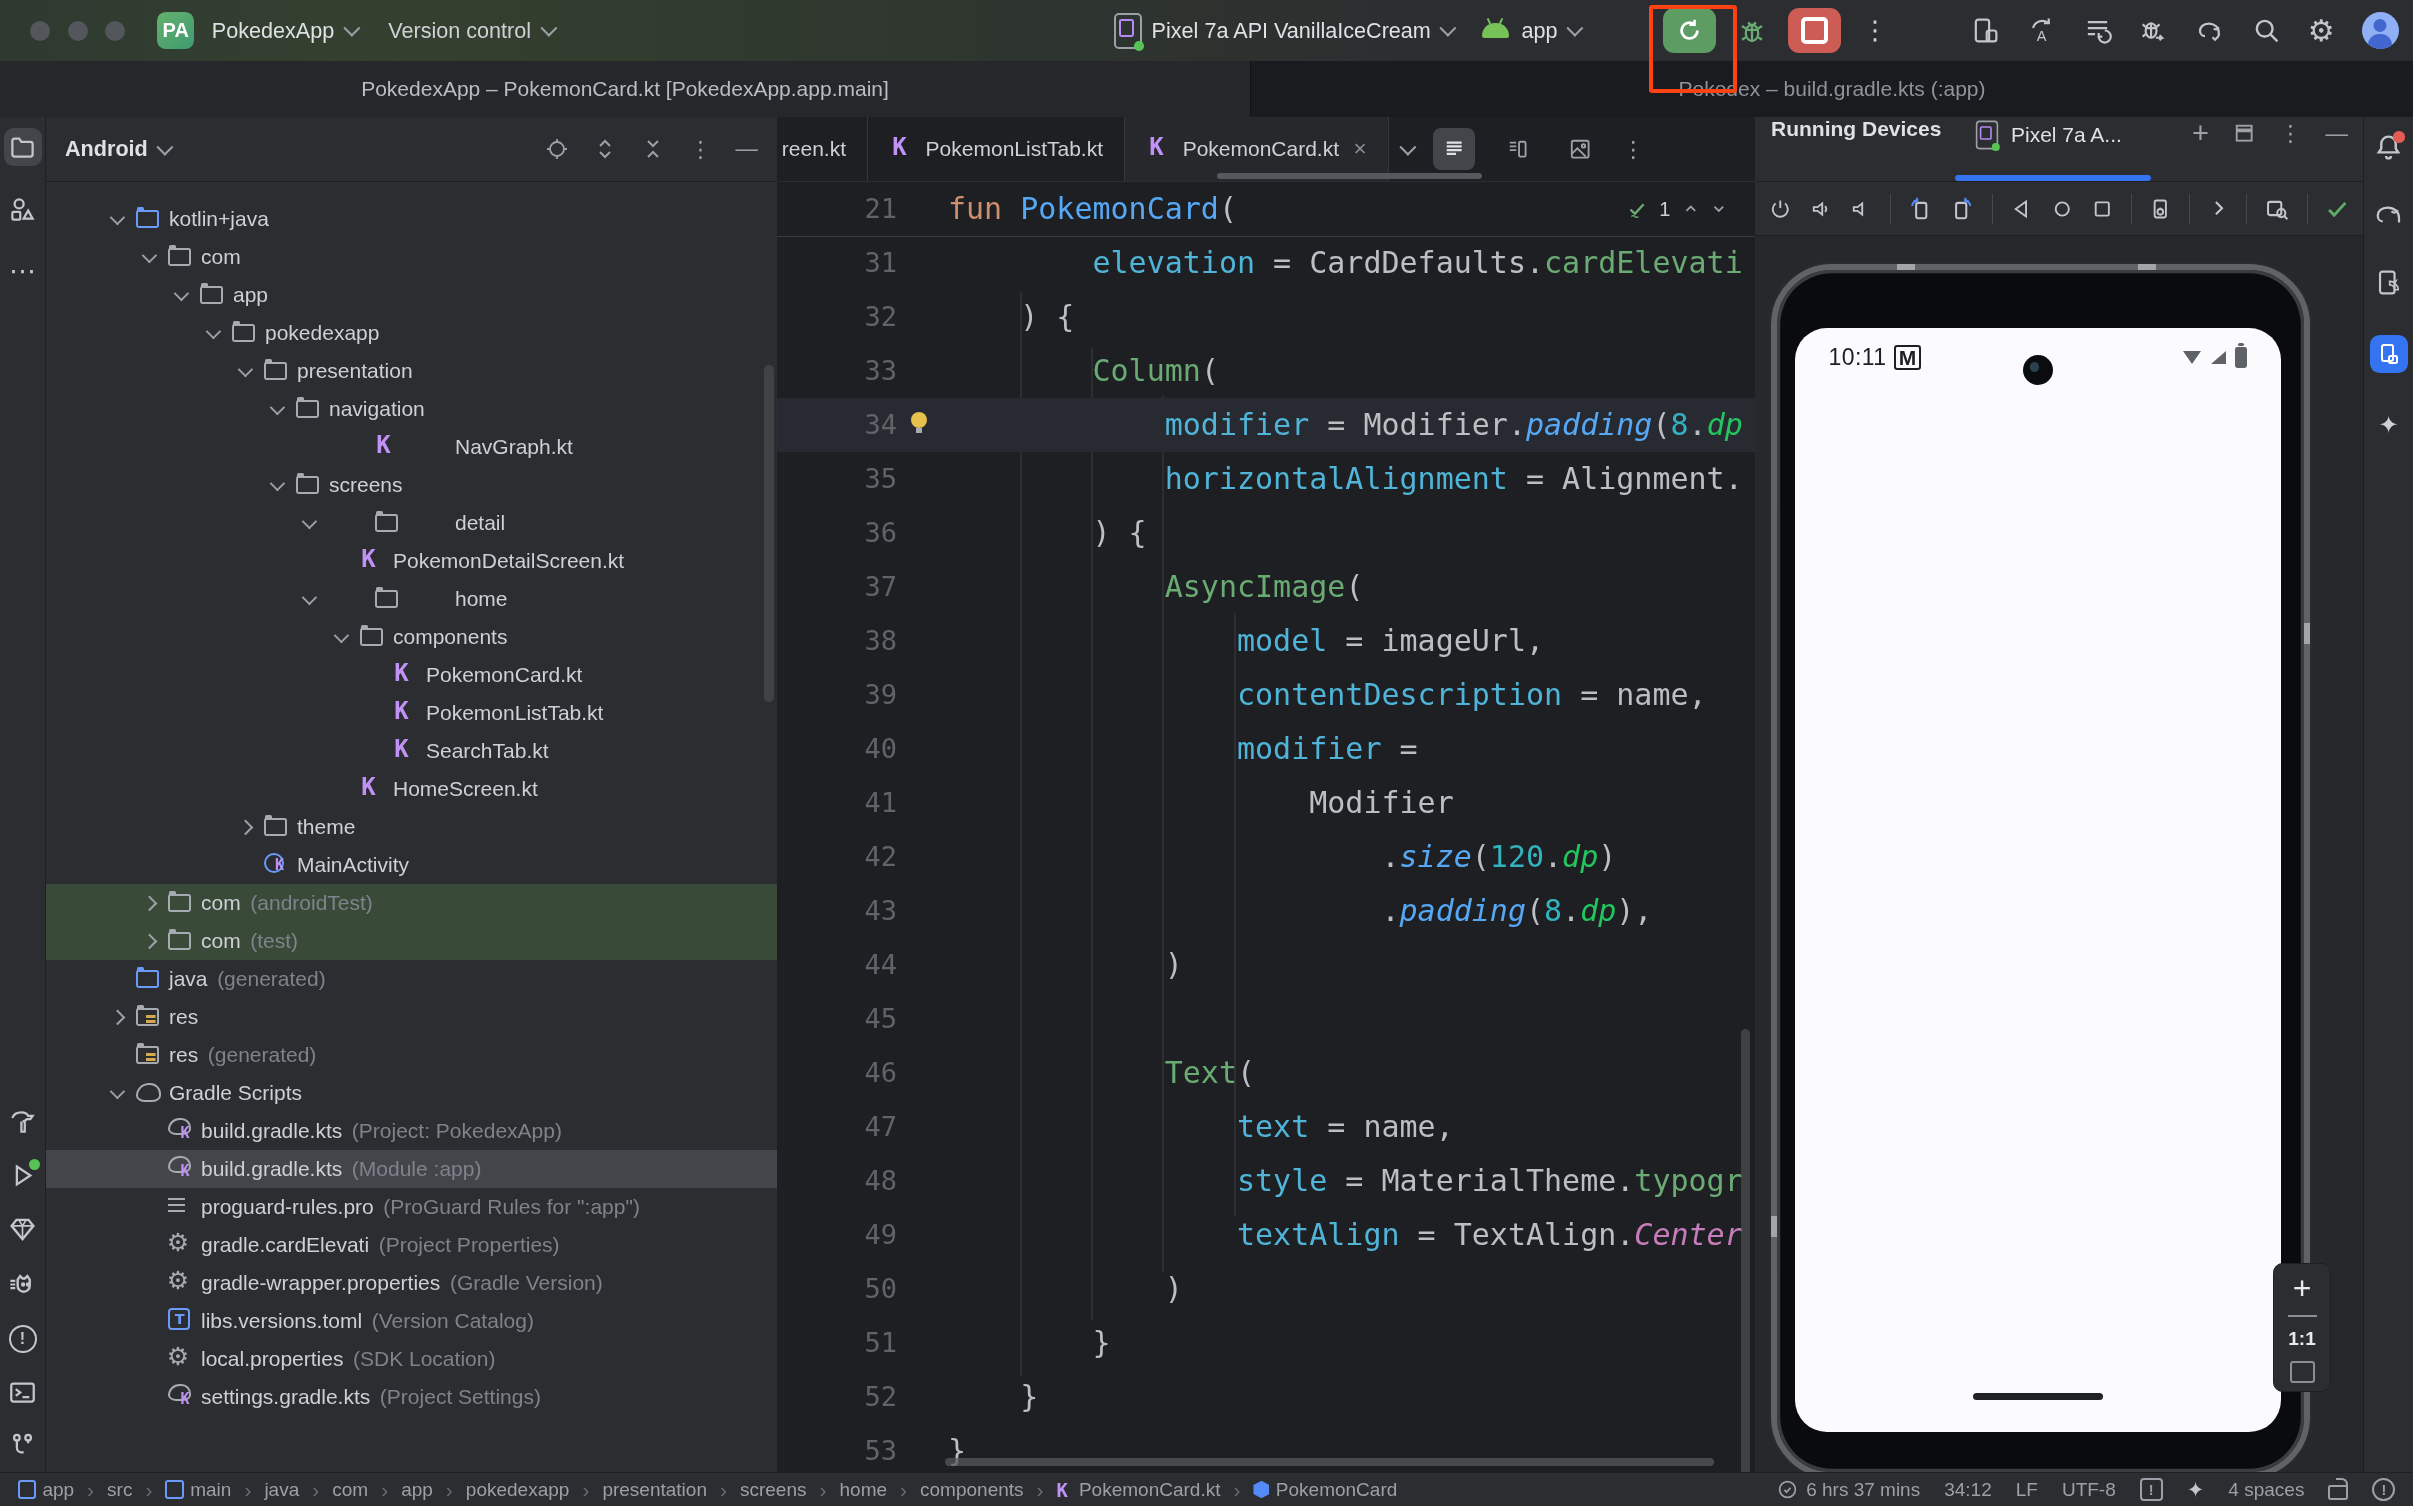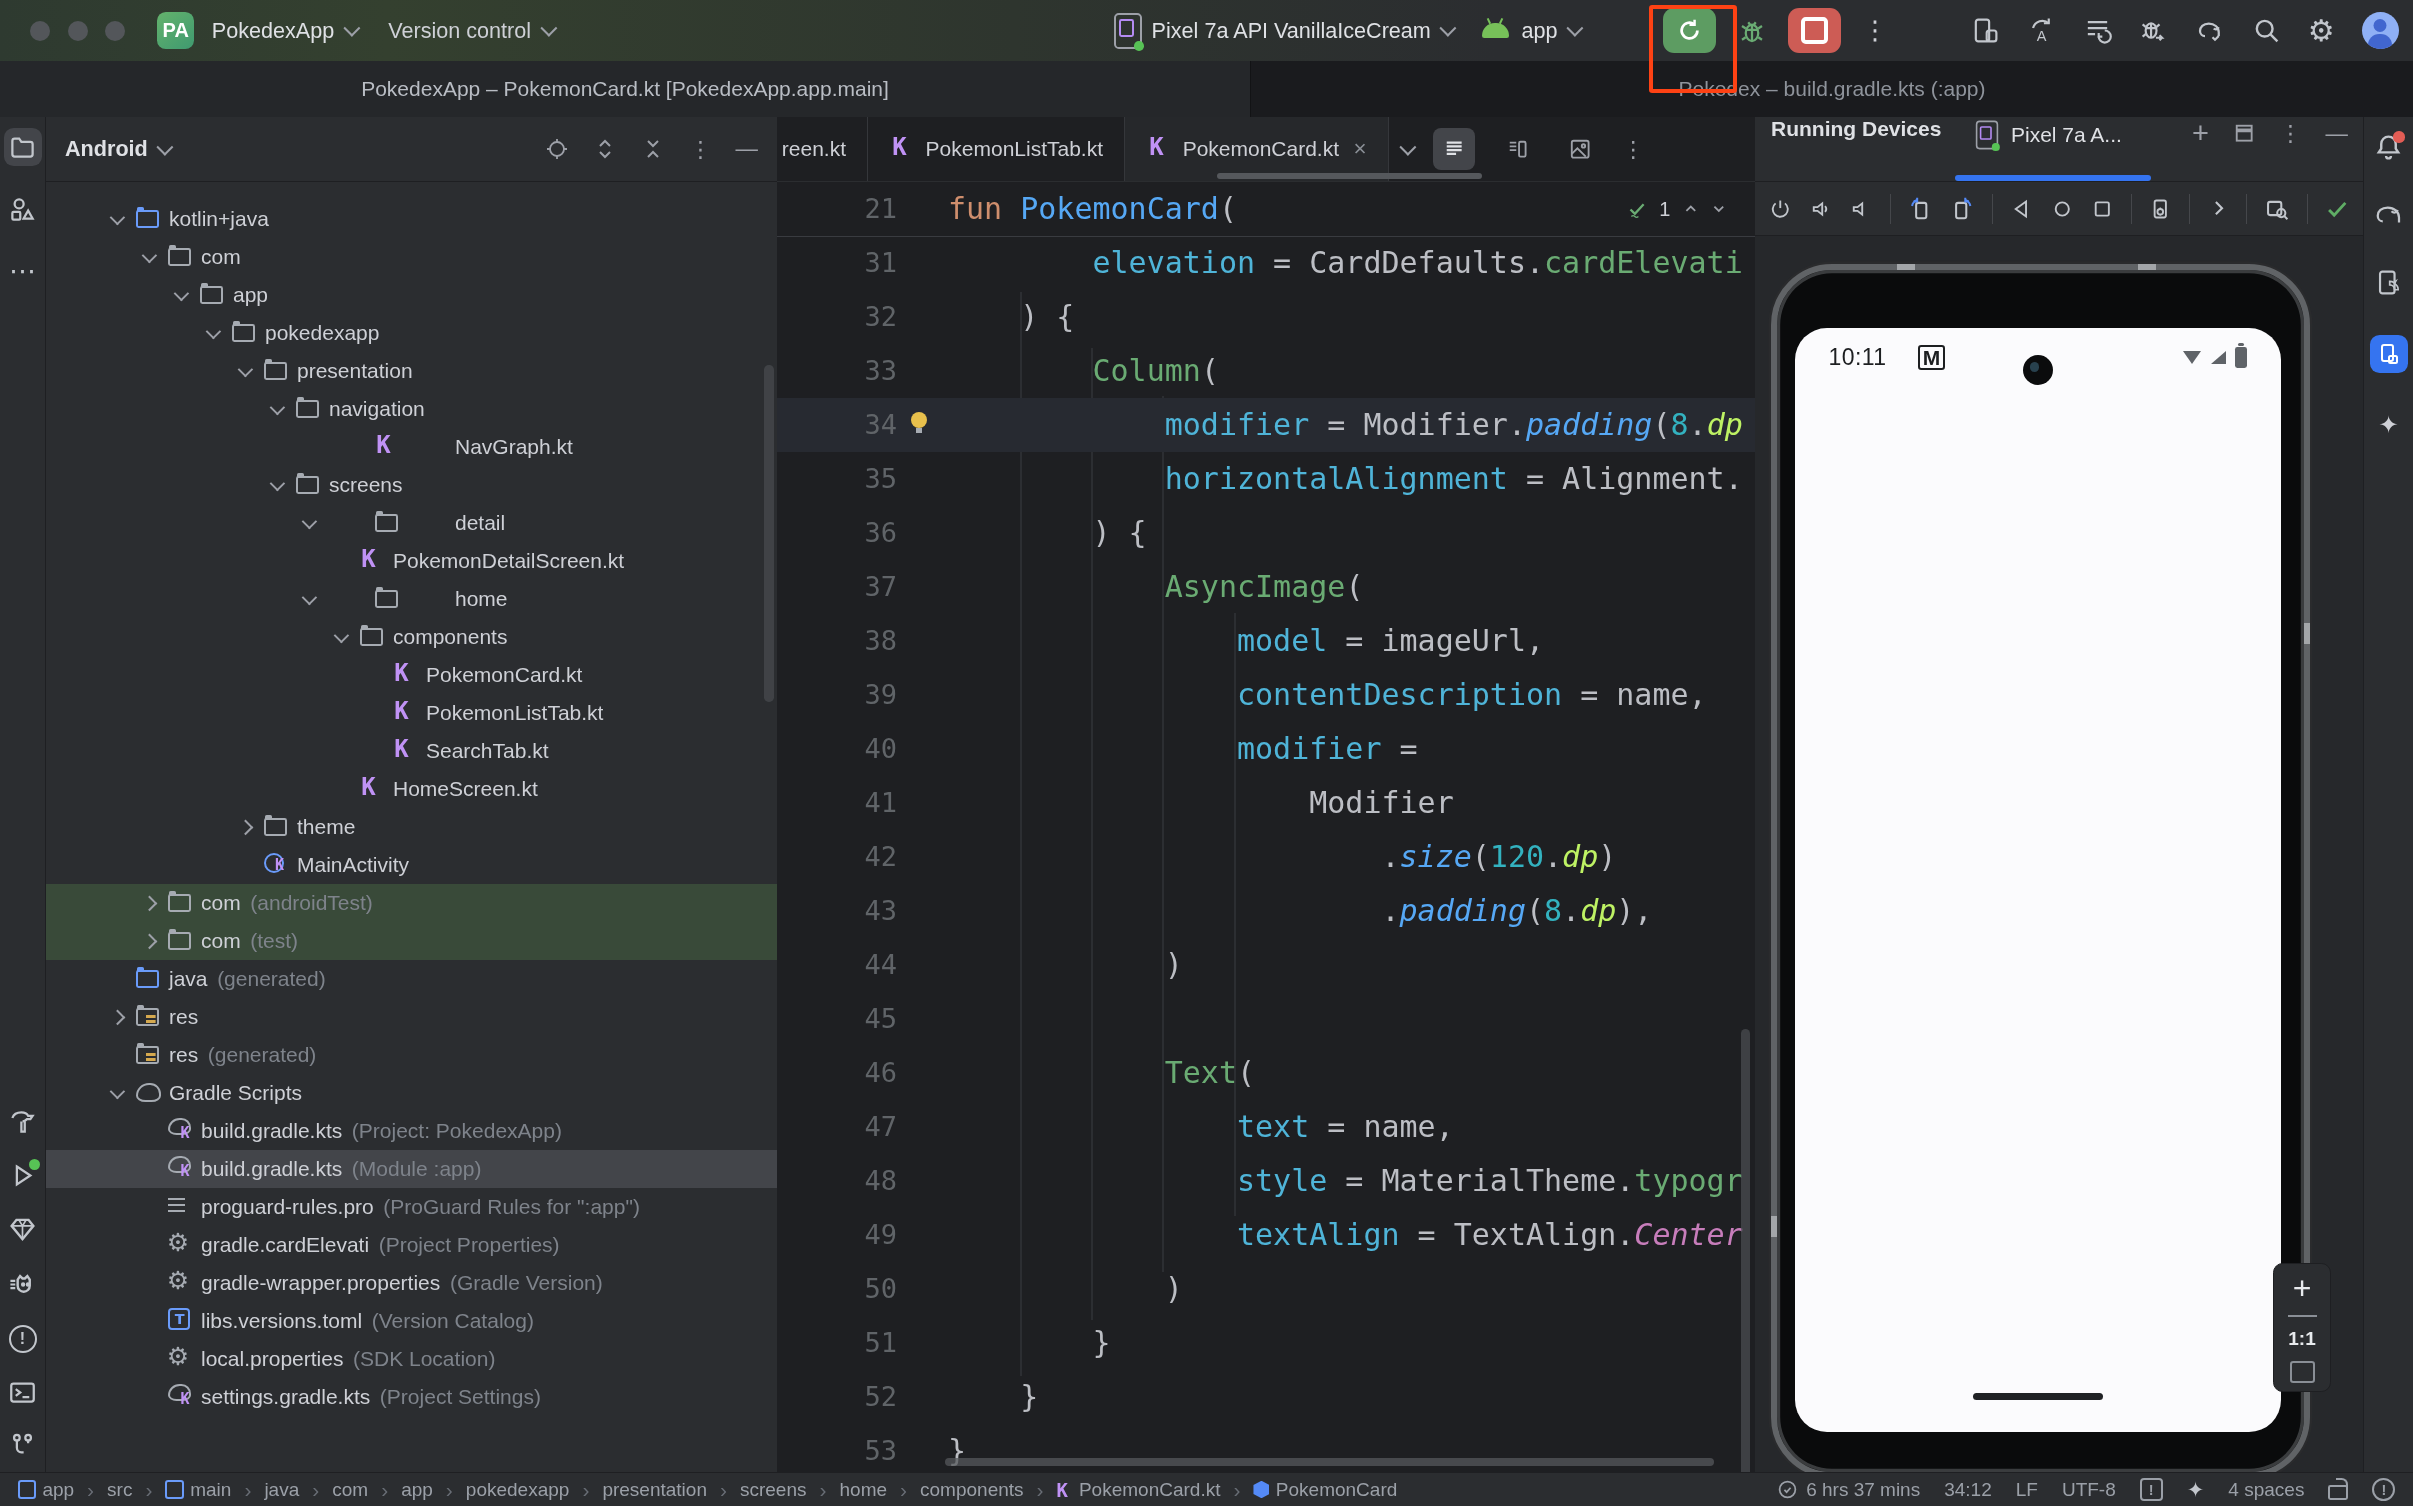--- a/index.html
+++ b/index.html
@@ -102,41 +102,41 @@
   .sticky{height:54px;display:flex;align-items:center;border-bottom:0.8px solid #393b40;background:#1e1f22;position:relative;z-index:5;}
   .lnum{width:120px;flex:none;text-align:right;font:27px/54px "DejaVu Sans Mono",monospace;color:#606468;}
   .gslot{width:51px;flex:none;height:54px;position:relative;}
   .bulb::before{content:"";position:absolute;left:14.4px;top:14.4px;width:16px;height:16px;border-radius:50%;background:#e8c04c;}
   .bulb::after{content:"";position:absolute;left:19px;top:30px;width:6.4px;height:4.8px;background:#a6abb2;}
   .ctext{white-space:pre;font:30px/54px "DejaVu Sans Mono",monospace;}
   .cline{display:flex;height:54px;position:relative;}
   .cline.cur{background:#272a31;}
   .c-pl{color:#bcbec4;} .c-kw{color:#cf8e6d;} .c-fn{color:#56a8f5;} .c-call{color:#6aab73;}
   .c-cy{color:#4fb4d8;} .c-num{color:#33b2c0;} .c-ext{color:#56a8f5;font-style:italic;}
-  .c-dp{color:#bef264;font-style:italic;} .c-en{color:#c77dbb;font-style:italic;}
+  .c-dp{color:#22c55e;font-style:italic;} .c-en{color:#c77dbb;font-style:italic;}
   .codebody{position:absolute;left:0;right:0;top:119px;bottom:0;overflow:hidden;}
   .guide{position:absolute;top:0;bottom:48px;width:1.6px;background:#2c2e32;}
   .insp{position:absolute;right:27px;top:0;height:54px;display:flex;align-items:center;gap:11.2px;color:#9da0a8;font-size:20px;}
   .insp .cnt{color:#ced0d6;}
   .ed-vscroll{position:absolute;right:4.8px;top:793px;width:9.6px;height:553px;border-radius:4.8px;background:#4b4e53;opacity:.7;}
   .ed-hscroll{position:absolute;left:168px;bottom:6.4px;width:769px;height:8px;border-radius:4px;background:#55585c;opacity:.75;}
 
   
   .devices{position:absolute;left:1755px;top:117px;bottom:34px;width:609px;background:#26282b;overflow:hidden;}
   .dheader{height:64px;background:#2b2d30;border-bottom:0.8px solid #1e1f22;display:flex;align-items:flex-start;padding:0 16px;position:relative;}
   .dtitle{font-size:21px;font-weight:bold;color:#dfe1e5;}
   .dtab{display:flex;align-items:center;gap:9.6px;margin-left:32px;font-size:21px;color:#dfe1e5;}
   .dtab-underline{position:absolute;left:200px;top:58px;width:196px;height:5.6px;border-radius:3.2px;background:#3574f0;}
   .dhicons{margin-left:auto;display:flex;align-items:center;gap:24px;color:#9da0a8;}
   .dtoolbar{height:53px;background:#2b2d30;border-bottom:0.8px solid #1e1f22;display:flex;align-items:center;gap:17.6px;padding:0 14.4px;color:#c2c6cc;}
   .dsep{width:0.8px;height:30px;background:#45474b;}
   .phone{position:absolute;left:16px;top:147px;width:527px;height:1202px;border-radius:61px;background:#0a0b0c;border:6.4px solid #606366;box-shadow:0 0 0 2.4px #2a2b2d, inset 0 0 0 3.2px #3a3c3e;}
   .ant{position:absolute;background:#a3a6a9;}
   .screen{position:absolute;left:17.6px;top:58px;width:486px;height:1104px;border-radius:32px;background:#fbfbfd;overflow:hidden;}
-  .pstatus{position:absolute;left:0;top:0;width:100%;height:58px;display:flex;align-items:center;padding:8px 34px;box-sizing:border-box;color:#1d1f21;gap:24px;}
+  .pstatus{position:absolute;left:0;top:0;width:100%;height:58px;display:flex;align-items:center;padding:8px 34px;box-sizing:border-box;color:#1d1f21;}
   .ptime{font-size:23px;letter-spacing:0.4px;}
   .pnotif{font-size:21px;font-weight:bold;margin-left:8px;border:2px solid #1d1f21;border-radius:3.2px;padding:0 2.4px;line-height:21px;}
   .cam{position:absolute;left:50%;top:27px;transform:translateX(-50%);width:30px;height:30px;border-radius:50%;background:#0b0c0d;}
   .cam::after{content:"";position:absolute;left:7.2px;top:7.2px;width:9.6px;height:9.6px;border-radius:50%;background:#28414e;}
   .pright{margin-left:auto;display:flex;align-items:center;gap:9.6px;}
   .wifi{width:0;height:0;border-left:9.6px solid transparent;border-right:9.6px solid transparent;border-top:13.6px solid #5f6368;}
   .cell{width:0;height:0;border-left:15px solid transparent;border-bottom:13.6px solid #5f6368;}
   .batt{width:11.2px;height:21px;background:#5f6368;border-radius:2.4px;position:relative;}
   .batt::before{content:"";position:absolute;left:2.4px;top:-3.2px;width:6.4px;height:2.4px;background:#5f6368;border-radius:1.6px;}
   .gesture{position:absolute;left:50%;bottom:32px;transform:translateX(-50%);width:130px;height:7.2px;border-radius:4px;background:#202225;}

